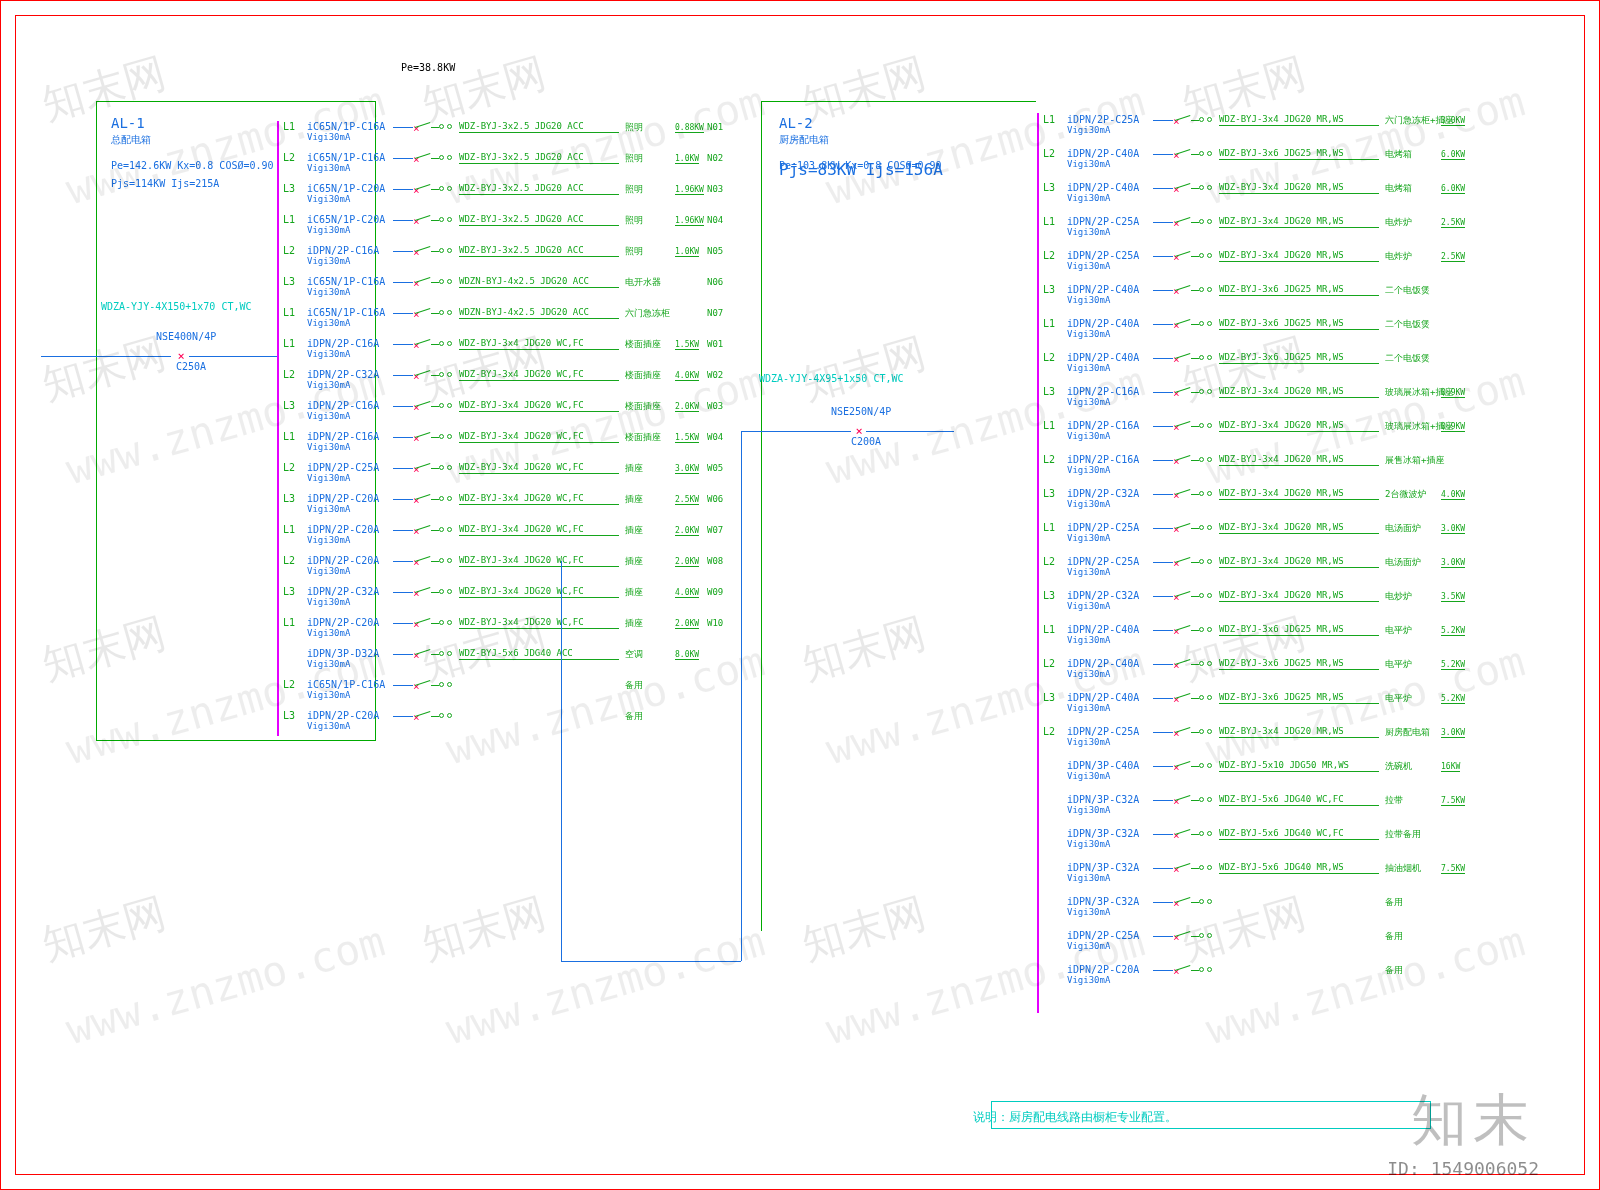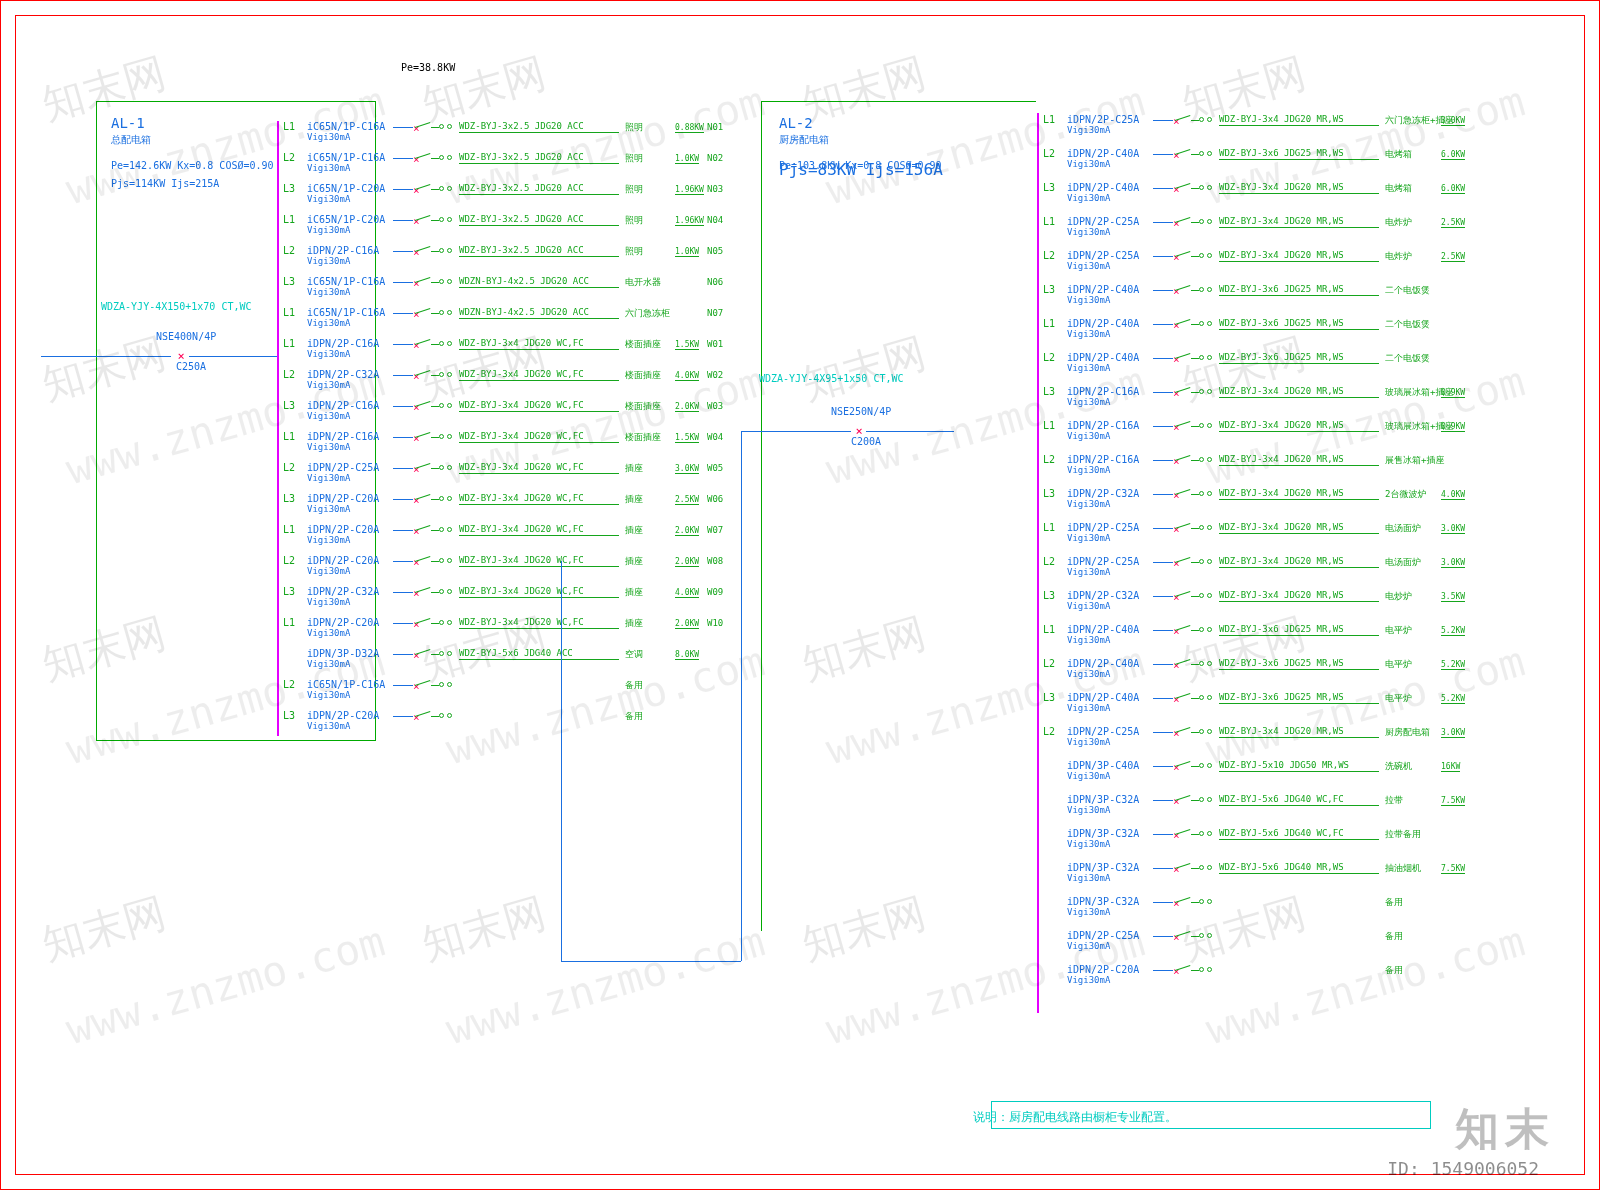--- a/index.html
+++ b/index.html
@@ -1,21 +1,21 @@
 <!DOCTYPE html>
 <html><head>
 <meta charset="utf-8">
 <style>
   html,body{margin:0;padding:0;background:#fff;font-family:"SimSun","Microsoft YaHei",monospace;font-size:10px;color:#0a2}
   *{box-sizing:border-box}
   .page{position:relative;width:1600px;height:1190px;border:1px solid #f00;margin:0 auto}
   .inner{position:absolute;inset:14px;border:1px solid #f00}
   .wm{position:absolute;font-size:42px;color:rgba(0,0,0,.07);transform:rotate(-16deg);pointer-events:none;white-space:nowrap}
   .wm.cn{color:rgba(0,0,0,.09)}
-  .wm-big{position:absolute;right:44px;bottom:30px;font-size:44px;color:rgba(0,0,0,.25);font-weight:700;letter-spacing:6px}
+  .wm-big{position:absolute;right:64px;bottom:30px;font-size:56px;color:rgba(0,0,0,.25);font-weight:400;letter-spacing:6px}
   .wm-id{position:absolute;right:60px;bottom:10px;font-size:18px;color:rgba(0,0,0,.45)}
   
   .panel-box{position:absolute;border:1px solid #0a0}
   .panel-txt{position:absolute;color:#1a6fe0;line-height:14px;white-space:nowrap}
   
   .h-line{position:absolute;height:0;border-top:1px solid #1a6fe0}
   .feeder-lbl{position:absolute;color:#00ccc0;font-size:10px;white-space:nowrap}
   .cb-lbl{position:absolute;color:#1a6fe0;text-align:right;line-height:12px;white-space:nowrap}
   .xsym{position:absolute;color:#f05;font-size:12px;transform:translate(-50%,-50%);font-family:monospace}
   

